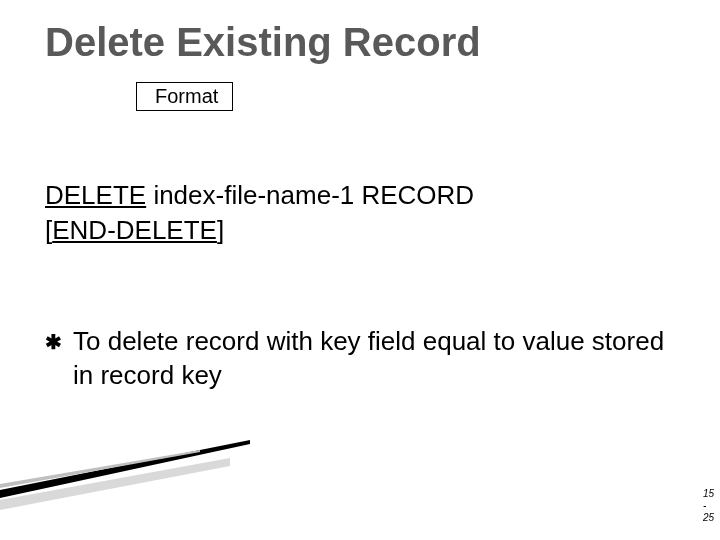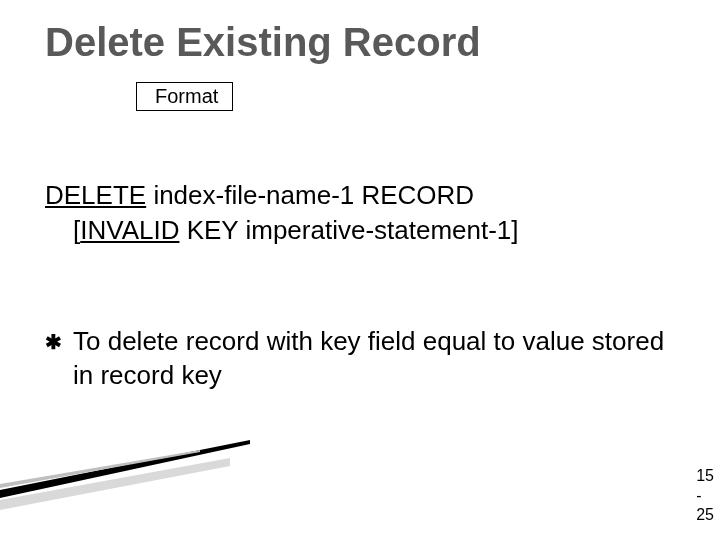--- a/index.html
+++ b/index.html
@@ -72,42 +72,43 @@
     left: 0;
     bottom: 30px;
     width: 260px;
     height: 70px;
     pointer-events: none;
   }
   .pagenum {
     position: absolute;
     right: 6px;
     bottom: 16px;
-    font-size: 16px;
+    font-size: 10px;
     line-height: 1.2;
     text-align: left;
     color: #000;
     font-family: Arial, sans-serif;
+    font-style: italic;
   }
 </style>
 </head>
 <body>
 
 <div class="slide">
 
   <div class="title">Delete Existing Record</div>
 
   <div class="format-box">Format</div>
 
   <div class="syntax">
     <div>
       <span class="u">DELETE</span><span> index-file-name-1 RECORD</span>
     </div>
     <div>
-      <span class="indent"><span>[</span><span class="u">INVALID</span><span> KEY imperative-statement-1]</span></span>
+      <span>[</span><span class="u">END-DELETE</span><span>]</span>
     </div>
   </div>
 
   <div class="bullet-block">
     <div class="bullet-glyph">✱</div>
     <div class="bullet-text">To delete record with key field equal to value stored in record key</div>
   </div>
 
   <svg class="decor" viewBox="0 0 260 70" preserveAspectRatio="none">
     <polygon points="0,50 250,0 250,4 0,58" fill="#000000"></polygon>

